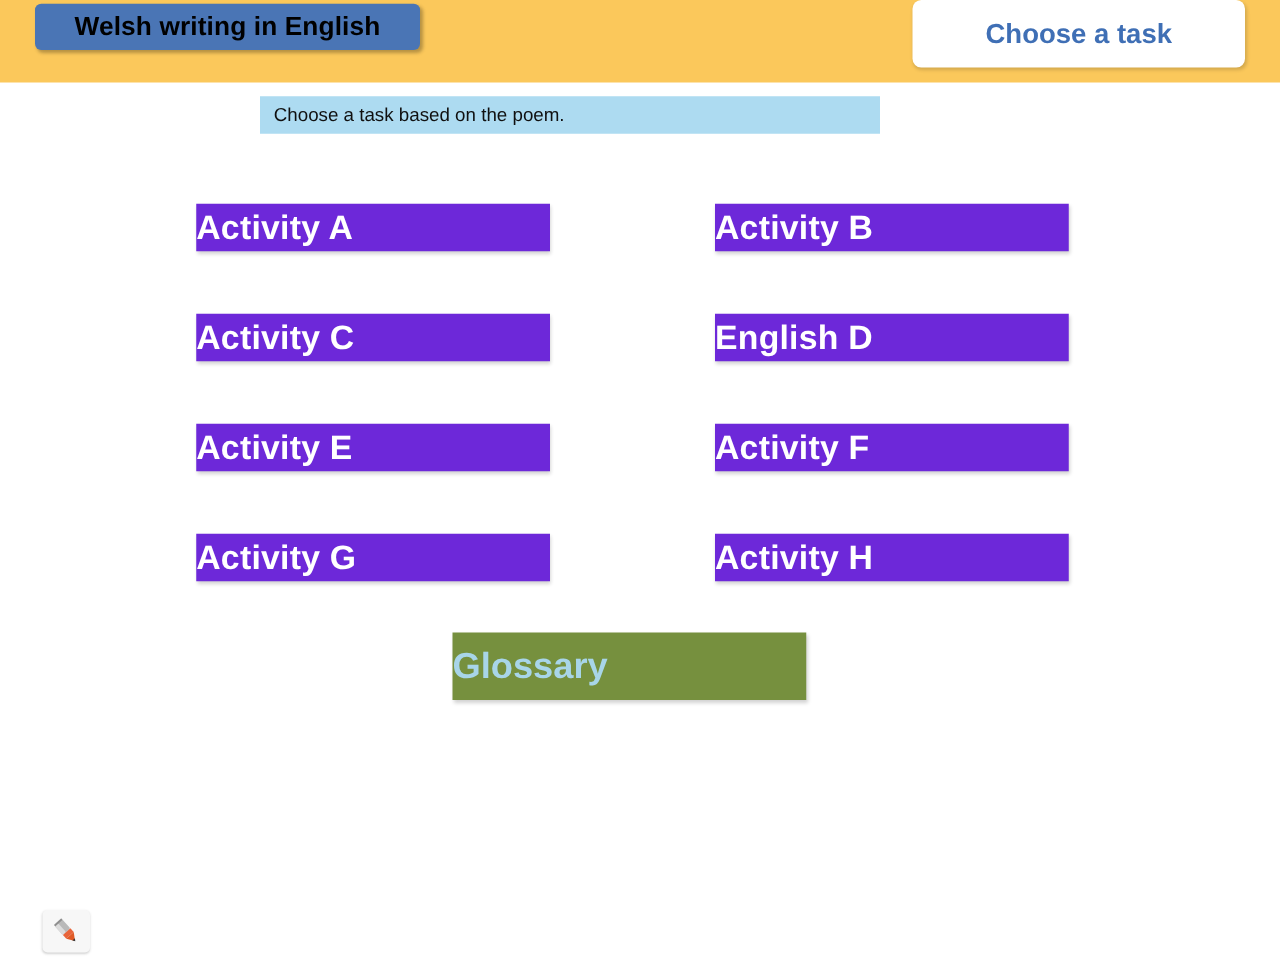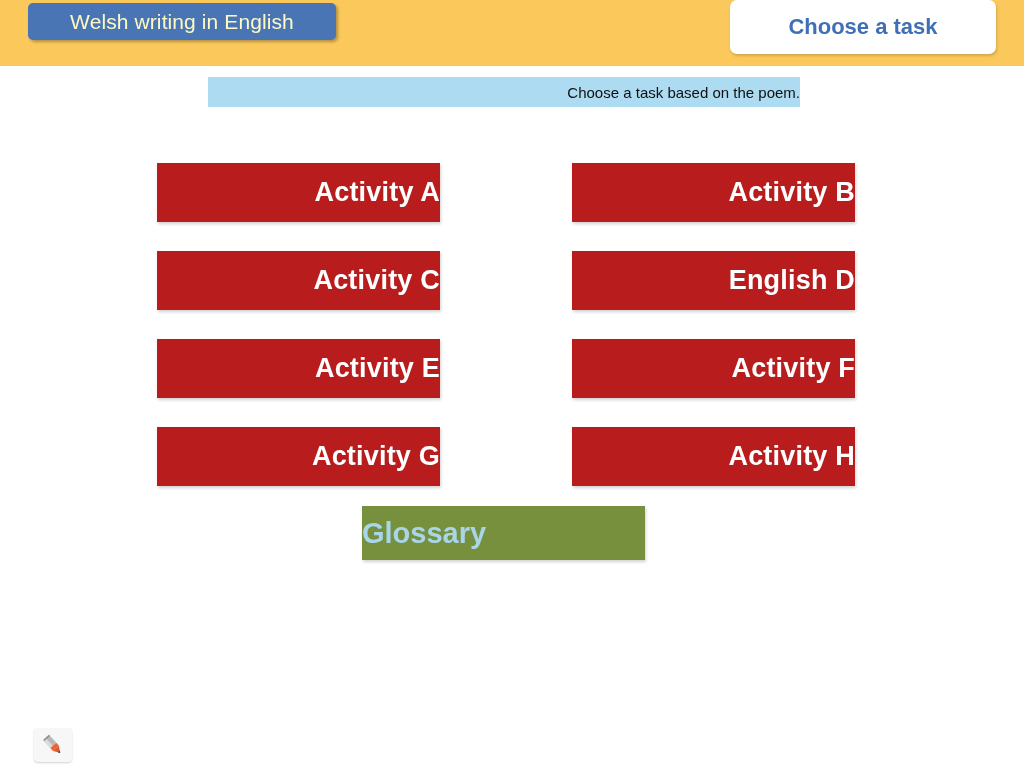--- a/index.html
+++ b/index.html
@@ -33,23 +33,23 @@
     width: 308px;
     height: 37px;
     background: #4a75b5;
     border-radius: 5px;
     box-shadow: 2px 2px 3px rgba(0,0,0,0.28);
     display: flex;
     align-items: center;
     justify-content: center;
   }
   #topic-button .label {
-    color: #fef9c3;
+    color: #000000;
     font-size: 21px;
-    font-weight: normal;
+    font-weight: bold;
     letter-spacing: 0.1px;
     line-height: 1;
   }
 
   #poem-title-block {
     position: absolute;
     left: 352px;
     top: 4px;
     width: 320px;
     text-align: center;
@@ -88,51 +88,50 @@
     font-size: 22px;
     font-weight: bold;
     line-height: 1;
   }
 
   
   #instruction-banner {
     position: absolute;
     left: 208px;
     top: 77px;
-    width: 592px;
+    width: 496px;
     height: 30px;
     background: #addbf1;
     display: flex;
     align-items: center;
-    justify-content: flex-end;
   }
   #instruction-banner .label {
     color: #101010;
     font-size: 15px;
     padding-left: 11px;
     line-height: 1;
   }
 
   
   #activity-grid {
     position: absolute;
     left: 0;
     top: 0;
     width: 1024px;
     height: 768px;
   }
   .activity-button {
     position: absolute;
     width: 283px;
-    height: 59px;
-    background: #b91c1c;
+    height: 38px;
+    background: #6d28d9;
     box-shadow: 1px 2px 3px rgba(0,0,0,0.18);
     display: flex;
     align-items: center;
-    justify-content: flex-end;
+    justify-content: flex-start;
     cursor: pointer;
   }
   .activity-button .label {
     color: #ffffff;
     font-size: 27px;
     font-weight: bold;
     line-height: 1;
     letter-spacing: 0.2px;
   }
 

